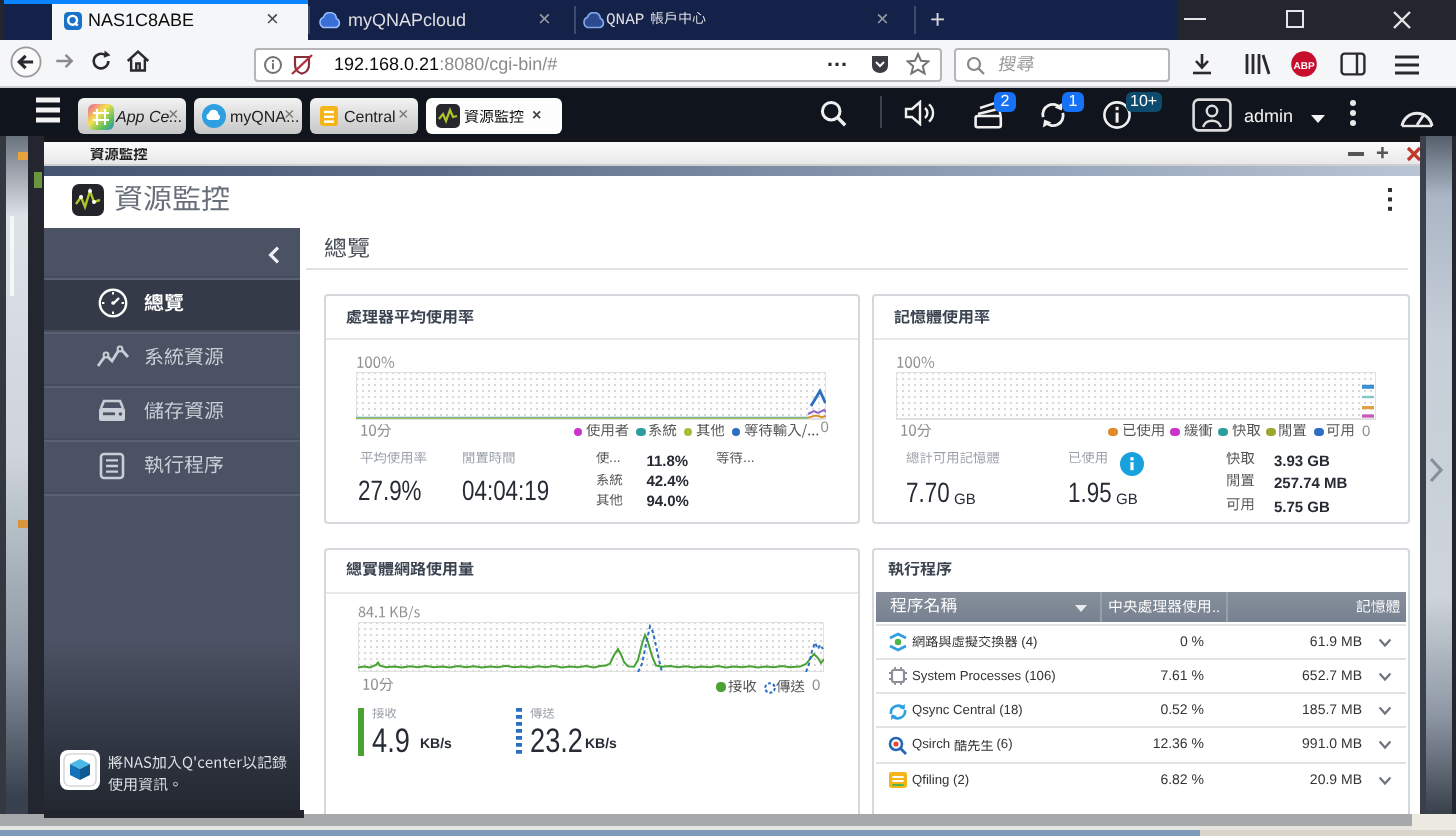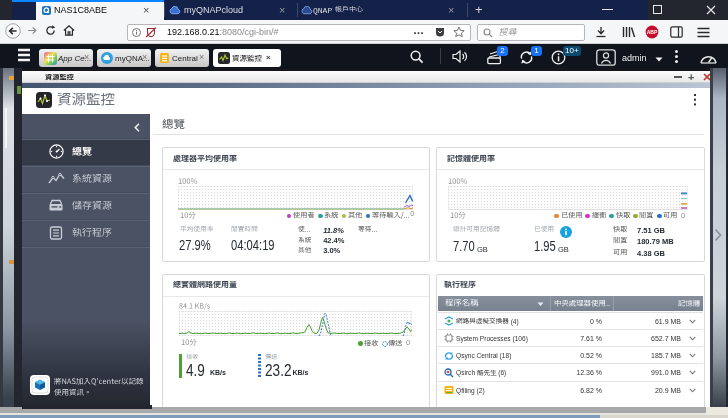--- a/index.html
+++ b/index.html
@@ -1,20 +1,20 @@
 <!DOCTYPE html>
 <html><head><meta charset="utf-8"><style>
 html,body{margin:0;padding:0;}
 body{font-family:"Liberation Sans",sans-serif;-webkit-font-smoothing:antialiased;}
 #screen{position:relative;width:728px;height:418px;overflow:hidden;background:#23262f;}
 .abs{position:absolute;}
 </style></head><body>
 <div id="screen">
 
-<div class="abs" style="left:12px;top:0;width:636px;height:20px;background:#14224a;">
+<div class="abs" style="left:2px;top:0;width:587px;height:20px;background:#14224a;">
 <div class="abs" style="left:23.5px;top:0;width:128.5px;height:20px;background:#f5f6f7;"></div>
 <div class="abs" style="left:0;top:0;width:152px;height:2px;background:#0a84ff;"></div>
 <svg class="abs" style="left:29.5px;top:5.5px" width="9" height="9" viewBox="0 0 13 13">
         <rect x="0" y="0" width="13" height="13" rx="3" fill="#1872c8"></rect>
         <circle cx="6.2" cy="6" r="3.2" fill="none" stroke="#fff" stroke-width="1.8"></circle>
         <line x1="7.8" y1="7.6" x2="9.8" y2="9.8" stroke="#fff" stroke-width="1.8"></line>
       </svg>
 <div class="abs" style="left:42px;top:5px;font-size:9px;color:#0c0c0d;">NAS1C8ABE</div>
 <div class="abs" style="left:131px;top:3.5px;font-size:11px;color:#4a4a4f;">×</div>
 <svg class="abs" style="left:157px;top:6px" width="12" height="9" viewBox="0 0 13 9">
@@ -350,29 +350,29 @@
     </svg>
 <div class="abs" style="left:179px;top:237px;font-size:14px;color:#262b34;transform:scaleX(0.8);transform-origin:0 0;white-space:pre;">27.9%</div>
 <svg style="position:absolute;left:231px;top:226.4px" width="28" height="9" viewBox="0 0 28 9">
       <path transform="translate(0,5.2)" d="M2.3 -2.7V-1.5C2.3 -0.9 2.2 -0.3 1.8 0.2C1.9 0.2 2.1 0.3 2.2 0.4C2.5 0.1 2.6 -0.3 2.7 -0.7H4V-0.2C4 -0.1 4 -0.1 3.9 -0.1C3.8 -0.1 3.5 -0.1 3.2 -0.1C3.3 0 3.4 0.2 3.4 0.3C3.8 0.3 4.1 0.3 4.2 0.2C4.4 0.2 4.4 0 4.4 -0.2V-2.7ZM2.7 -2.3H4V-1.9H2.7ZM2.7 -1.5H4V-1.1H2.7L2.7 -1.5ZM2.5 -4V-3.5H1.1V-4ZM2.5 -4.4H1.1V-4.9H2.5ZM5.6 -4V-3.5H4.2V-4ZM5.6 -4.4H4.2V-4.9H5.6ZM5.8 -5.3H3.7V-3.1H5.6V-0.1C5.6 0 5.5 0.1 5.4 0.1C5.3 0.1 4.9 0.1 4.6 0.1C4.6 0.2 4.7 0.4 4.7 0.5C5.3 0.5 5.6 0.5 5.8 0.4C6 0.4 6.1 0.2 6.1 -0.1V-5.3ZM0.6 -5.3V0.5H1.1V-3.1H2.9V-5.3Z M11.1 -5H12.2V-4.4H11.1ZM9.5 -5H10.6V-4.4H9.5ZM8 -5H9V-4.4H8ZM8 -2.9V-0H7.1V0.3H13V-0H12.1V-2.9H10L10.1 -3.3H12.9V-3.7H10.2L10.3 -4H12.7V-5.4H7.5V-4H9.7L9.7 -3.7H7.2V-3.3H9.6L9.5 -2.9ZM8.5 -0V-0.5H11.6V-0ZM8.5 -1.8H11.6V-1.5H8.5ZM8.5 -2.1V-2.5H11.6V-2.1ZM8.5 -1.2H11.6V-0.8H8.5Z M16.4 -1.4C16.7 -1 17.1 -0.5 17.2 -0.2L17.7 -0.5C17.5 -0.8 17.1 -1.3 16.8 -1.6ZM17.6 -5.6V-4.8H15.9V-4.4H17.6V-3.5H16.2V-3.1H18.5V-2.3H16V-1.9H18.5V-0.1C18.5 0 18.5 0.1 18.4 0.1C18.3 0.1 17.9 0.1 17.5 0.1C17.5 0.2 17.6 0.4 17.6 0.5C18.2 0.5 18.5 0.5 18.7 0.4C18.9 0.4 19 0.2 19 -0.1V-1.9H19.8V-2.3H19V-3.1H19.6V-3.5H18.1V-4.4H19.8V-4.8H18.1V-5.6ZM15.3 -2.8V-1.2H14.4V-2.8ZM15.3 -3.2H14.4V-4.7H15.3ZM13.9 -5.2V-0.2H14.4V-0.8H15.8V-5.2Z M24.2 -1.1V-0.5H22.6V-1.1ZM24.2 -1.5H22.6V-2.1H24.2ZM22.2 -2.5V0.3H22.6V-0.1H24.7V-2.5ZM22.7 -4V-3.4H21.2V-4ZM22.7 -4.4H21.2V-5H22.7ZM25.7 -4V-3.4H24.2V-4ZM25.7 -4.4H24.2V-5H25.7ZM26 -5.3H23.7V-3H25.7V-0.1C25.7 -0 25.7 0 25.6 0C25.5 0 25 0 24.6 0C24.7 0.2 24.8 0.4 24.8 0.5C25.4 0.5 25.7 0.5 25.9 0.4C26.2 0.4 26.2 0.2 26.2 -0.1V-5.3ZM20.7 -5.3V0.5H21.2V-3H23.1V-5.3Z" fill="#9aa0a8"></path>
     </svg>
 <div class="abs" style="left:230.5px;top:237px;font-size:14px;color:#262b34;transform:scaleX(0.8);transform-origin:0 0;white-space:pre;">04:04:19</div>
 <svg style="position:absolute;left:297.5px;top:226.4px" width="8" height="9" viewBox="0 0 8 9">
       <path transform="translate(0,5.2)" d="M4 -5.6V-4.9H2.2V-4.4H4V-3.8H2.3V-1.9H4C3.9 -1.5 3.8 -1.2 3.6 -0.9C3.3 -1.1 3 -1.4 2.8 -1.8L2.3 -1.6C2.6 -1.2 2.9 -0.8 3.3 -0.5C3 -0.3 2.6 -0 1.9 0.1C2 0.2 2.2 0.4 2.2 0.6C2.9 0.3 3.4 0.1 3.7 -0.3C4.4 0.1 5.3 0.4 6.2 0.5C6.3 0.4 6.4 0.2 6.5 0.1C5.5 -0 4.7 -0.2 4 -0.6C4.3 -1 4.4 -1.4 4.5 -1.9H6.2V-3.8H4.5V-4.4H6.4V-4.9H4.5V-5.6ZM2.8 -3.3H4V-2.6L4 -2.3H2.8ZM4.5 -3.3H5.7V-2.3H4.5L4.5 -2.6ZM1.9 -5.6C1.5 -4.6 0.8 -3.6 0.1 -3C0.2 -2.9 0.4 -2.6 0.4 -2.5C0.7 -2.7 0.9 -3 1.2 -3.4V0.6H1.6V-4.1C1.9 -4.5 2.1 -5 2.3 -5.5Z" fill="#555"></path>
     </svg>
 <div class="abs" style="left:304.5px;top:225.8px;font-size:7px;color:#555;">...</div>
-<div class="abs" style="left:323.2px;top:225.8px;font-size:7.5px;font-weight:bold;color:#262b34;font-style:italic;">11.8%</div>
+<div class="abs" style="left:323.2px;top:225.8px;font-size:7.5px;font-weight:bold;color:#262b34;">11.8%</div>
 <svg style="position:absolute;left:297.5px;top:236.6px" width="15" height="9" viewBox="0 0 15 9">
       <path transform="translate(0,5.2)" d="M1.9 -1.3C1.6 -0.9 1 -0.4 0.5 -0.1C0.6 0 0.8 0.2 0.9 0.3C1.4 -0.1 2 -0.6 2.4 -1.2ZM4.3 -1.1C4.8 -0.7 5.5 -0.2 5.8 0.2L6.2 -0.1C5.9 -0.5 5.2 -1 4.7 -1.4ZM4.4 -2.9C4.7 -2.7 4.9 -2.5 5.1 -2.3L2.2 -2.1C3.1 -2.5 4.1 -3 5 -3.7L4.6 -4C4.4 -3.8 4.1 -3.6 3.9 -3.5L2.2 -3.4C2.7 -3.6 3.2 -4 3.6 -4.3L3.2 -4.6C3.9 -4.8 4.6 -5 5.2 -5.2L4.8 -5.6C3.8 -5.2 2.1 -4.8 0.6 -4.5C0.6 -4.4 0.7 -4.2 0.7 -4.1C1.5 -4.2 2.4 -4.4 3.2 -4.6C2.6 -4.1 1.9 -3.6 1.6 -3.5C1.4 -3.4 1.2 -3.3 1.1 -3.3C1.1 -3.2 1.2 -2.9 1.2 -2.8C1.4 -2.9 1.6 -2.9 3.1 -3C2.5 -2.6 1.9 -2.4 1.6 -2.2C1.2 -2 0.9 -1.9 0.7 -1.9C0.8 -1.8 0.8 -1.5 0.9 -1.4C1.1 -1.5 1.3 -1.5 3.2 -1.7V-0.1C3.2 -0 3.1 0 3 0C2.9 0 2.5 0 2.1 0C2.2 0.2 2.3 0.4 2.3 0.5C2.8 0.5 3.2 0.5 3.4 0.4C3.6 0.3 3.7 0.2 3.7 -0.1V-1.7L5.4 -1.8C5.6 -1.7 5.7 -1.5 5.8 -1.4L6.2 -1.6C5.9 -2 5.4 -2.7 4.9 -3.1Z M8 -1.3C8 -0.8 8.1 -0.2 8.1 0.2L8.5 0.1C8.5 -0.3 8.4 -0.9 8.3 -1.4ZM7.2 -1.3C7.2 -0.8 7.1 -0.2 6.9 0.2C7 0.3 7.2 0.3 7.3 0.4C7.4 -0 7.6 -0.7 7.6 -1.2ZM8.7 -1.4C8.8 -1 9 -0.5 9.1 -0.2L9.4 -0.3C9.4 -0.6 9.2 -1.1 9.1 -1.5ZM9.6 -2.3C9.7 -2.4 9.8 -2.4 10.3 -2.5C10.2 -1.1 10.1 -0.3 9 0.2C9.1 0.3 9.3 0.4 9.3 0.6C10.5 0 10.7 -0.9 10.8 -2.5L11.4 -2.6V-0.2C11.4 0.3 11.5 0.4 12 0.4C12.1 0.4 12.5 0.4 12.6 0.4C13 0.4 13.1 0.2 13.1 -0.7C13 -0.8 12.8 -0.8 12.7 -0.9C12.7 -0.2 12.7 -0 12.5 -0C12.4 -0 12.1 -0 12 -0C11.9 -0 11.9 -0.1 11.9 -0.2V-2.7L12.4 -2.7C12.5 -2.5 12.6 -2.3 12.6 -2.2L13.1 -2.4C12.9 -2.8 12.5 -3.5 12.1 -4L11.7 -3.9C11.9 -3.6 12 -3.4 12.2 -3.1L10.2 -2.9C10.5 -3.3 10.8 -3.8 11.1 -4.3H13V-4.8H11.3C11.4 -5 11.5 -5.2 11.6 -5.5L11.1 -5.6C11 -5.3 10.9 -5.1 10.7 -4.8H9.5V-4.3H10.5C10.2 -3.8 10 -3.5 9.9 -3.3C9.7 -3 9.6 -2.9 9.4 -2.8C9.5 -2.7 9.6 -2.4 9.6 -2.3ZM7.1 -1.6C7.2 -1.7 7.5 -1.7 8.9 -2C9 -1.8 9 -1.7 9 -1.6L9.4 -1.8C9.3 -2.1 9.1 -2.7 8.9 -3.1L8.6 -3C8.7 -2.8 8.7 -2.6 8.8 -2.4L7.7 -2.2C8.3 -2.8 8.8 -3.6 9.3 -4.4L8.8 -4.7C8.7 -4.3 8.5 -4 8.3 -3.7L7.6 -3.6C8 -4.2 8.4 -4.8 8.7 -5.5L8.2 -5.7C7.9 -4.9 7.4 -4.2 7.3 -4C7.1 -3.8 7 -3.6 6.9 -3.6C7 -3.5 7 -3.2 7.1 -3.1C7.2 -3.2 7.3 -3.2 8 -3.3C7.8 -2.9 7.6 -2.6 7.5 -2.5C7.3 -2.3 7.1 -2.1 7 -2.1C7 -1.9 7.1 -1.7 7.1 -1.6Z" fill="#555"></path>
     </svg>
 <div class="abs" style="left:323.2px;top:236px;font-size:7.5px;font-weight:bold;color:#262b34;">42.4%</div>
 <svg style="position:absolute;left:297.5px;top:246.8px" width="15" height="9" viewBox="0 0 15 9">
       <path transform="translate(0,5.2)" d="M3.8 -0.4C4.6 -0.1 5.4 0.2 5.9 0.5L6.4 0.2C5.8 -0.1 5 -0.5 4.2 -0.8ZM2.4 -0.8C1.9 -0.5 1 -0.1 0.3 0.1C0.4 0.2 0.6 0.4 0.6 0.5C1.4 0.3 2.3 -0.1 2.9 -0.5ZM4.6 -5.6V-4.8H2.1V-5.6H1.6V-4.8H0.6V-4.4H1.6V-1.4H0.4V-0.9H6.3V-1.4H5.1V-4.4H6.2V-4.8H5.1V-5.6ZM2.1 -1.4V-2.1H4.6V-1.4ZM2.1 -4.4H4.6V-3.7H2.1ZM2.1 -3.3H4.6V-2.5H2.1Z M9.4 -5V-3.2L8.5 -2.9L8.7 -2.4L9.4 -2.7V-0.5C9.4 0.3 9.6 0.5 10.4 0.5C10.6 0.5 12 0.5 12.2 0.5C12.9 0.5 13.1 0.2 13.2 -0.8C13 -0.8 12.8 -0.9 12.7 -1C12.6 -0.2 12.6 0 12.2 0C11.9 0 10.7 0 10.4 0C9.9 0 9.8 -0.1 9.8 -0.5V-2.9L10.8 -3.2V-1H11.3V-3.4L12.4 -3.8C12.4 -3 12.3 -1.9 12.3 -1.3L12.7 -1.2C12.8 -2 12.9 -3.3 12.9 -4.2L12.9 -4.3L12.5 -4.5L12.4 -4.4L11.3 -3.9V-5.6H10.8V-3.8L9.8 -3.4V-5ZM8.5 -5.6C8.1 -4.6 7.5 -3.6 6.8 -2.9C6.9 -2.8 7.1 -2.6 7.1 -2.4C7.3 -2.7 7.6 -2.9 7.8 -3.2V0.5H8.3V-4C8.5 -4.5 8.8 -5 9 -5.5Z" fill="#555"></path>
     </svg>
-<div class="abs" style="left:323.2px;top:246.2px;font-size:7.5px;font-weight:bold;color:#262b34;">3.0%</div>
+<div class="abs" style="left:323.2px;top:246.2px;font-size:7.5px;font-weight:bold;color:#262b34;">94.0%</div>
 <svg style="position:absolute;left:357.5px;top:226.4px" width="15" height="9" viewBox="0 0 15 9">
       <path transform="translate(0,5.2)" d="M1.5 -0.8C1.9 -0.5 2.4 -0 2.6 0.2L3 -0.1C2.8 -0.3 2.2 -0.8 1.9 -1.1ZM4.6 -4.5C4.8 -4.3 5.1 -3.9 5.2 -3.7L5.6 -4C5.4 -4.2 5.2 -4.5 4.9 -4.7H6.4V-5.1H4.4C4.5 -5.3 4.5 -5.4 4.6 -5.6L4.1 -5.7C3.9 -5.1 3.6 -4.6 3.3 -4.2L3.5 -4H3.1V-3.6H0.6V-3.2H3.1V-2.6H1V-2.2H5.7V-2.6H3.6V-3.2H6.1V-3.6H3.6V-3.9L3.7 -3.9C3.9 -4.1 4 -4.4 4.2 -4.7H4.9ZM4.5 -2V-1.6H0.4V-1.1H4.5V0C4.5 0.1 4.4 0.1 4.3 0.1C4.2 0.1 3.8 0.1 3.3 0.1C3.4 0.3 3.5 0.4 3.5 0.5C4.1 0.5 4.4 0.5 4.7 0.5C4.9 0.4 5 0.3 5 0V-1.1H6.3V-1.6H5V-2ZM1.7 -4.5C1.9 -4.3 2.2 -4 2.4 -3.8L2.7 -4.1C2.6 -4.3 2.3 -4.5 2.1 -4.7H3.3V-5.1H1.6C1.6 -5.3 1.7 -5.4 1.8 -5.5L1.3 -5.7C1.1 -5.1 0.7 -4.6 0.3 -4.2C0.4 -4.2 0.6 -4 0.6 -3.9C0.9 -4.1 1.1 -4.4 1.3 -4.7H1.9Z M8.4 -5.6C8.1 -5.1 7.5 -4.6 7 -4.2C7.1 -4.1 7.2 -3.9 7.3 -3.8C7.8 -4.2 8.5 -4.8 8.9 -5.4ZM9.3 -1.3C9.7 -1 10 -0.5 10.2 -0.2L10.6 -0.4C10.4 -0.7 10.1 -1.2 9.8 -1.6ZM8.5 -4.1C8.1 -3.4 7.5 -2.8 6.9 -2.3C7 -2.2 7.1 -1.9 7.2 -1.8C7.4 -2 7.7 -2.3 7.9 -2.6V0.5H8.4V-3.1C8.6 -3.4 8.8 -3.7 9 -4ZM10.7 -5.6V-4.8H8.7V-4.3H10.7V-3.5H9V-3H12.8V-3.5H11.2V-4.3H13.1V-4.8H11.2V-5.6ZM11.6 -2.8V-2.2H8.8V-1.8H11.6V-0.1C11.6 0 11.6 0.1 11.5 0.1C11.4 0.1 11 0.1 10.6 0.1C10.7 0.2 10.7 0.4 10.8 0.5C11.3 0.5 11.7 0.5 11.9 0.5C12.1 0.4 12.2 0.2 12.2 -0.1V-1.8H13.1V-2.2H12.2V-2.8Z" fill="#555"></path>
     </svg>
 <div class="abs" style="left:371.5px;top:225.8px;font-size:7px;color:#555;">...</div>
 <div class="abs" style="left:389px;top:225.8px;font-size:7.5px;font-weight:bold;color:#262b34;margin-top:48px;">48.3%</div>
 <div class="abs" style="left:436px;top:147px;width:269px;height:115px;background:#fff;border:1px solid #d5d8dd;border-radius:2px;box-sizing:border-box;"></div>
     <svg style="position:absolute;left:447px;top:154.5px" width="50" height="11" viewBox="0 0 50 11">
       <path transform="translate(0,6.2)" d="M0.6 -4.4V-3.7H3.2V-4.4ZM0.5 -3.3V-2.5H3.3V-3.3ZM3.9 -6.4V-5.5H6.4V-3.8H3.9V-0.7C3.9 0.3 4.2 0.6 5.2 0.6C5.4 0.6 6.3 0.6 6.5 0.6C7.4 0.6 7.7 0.2 7.8 -1.1C7.5 -1.2 7.1 -1.3 6.9 -1.5C6.8 -0.5 6.8 -0.3 6.4 -0.3C6.2 -0.3 5.5 -0.3 5.3 -0.3C4.9 -0.3 4.8 -0.3 4.8 -0.7V-2.9H6.4V-2.5H7.3V-6.4ZM1.1 -6.5C1.3 -6.2 1.5 -5.9 1.6 -5.6H0.2V-4.8H3.6V-5.6H2L2.5 -5.9C2.4 -6.2 2.1 -6.6 1.9 -6.9ZM0.6 -2.1V0.7H1.4V0.3H3.2V-2.1ZM1.4 -1.4H2.3V-0.4H1.4Z M11.5 -1.2V-0.3C11.5 0.4 11.7 0.6 12.6 0.6C12.8 0.6 13.5 0.6 13.7 0.6C14.3 0.6 14.6 0.4 14.6 -0.4C14.4 -0.5 14.1 -0.6 13.9 -0.7C13.9 -0.2 13.8 -0.1 13.6 -0.1C13.4 -0.1 12.8 -0.1 12.7 -0.1C12.4 -0.1 12.4 -0.1 12.4 -0.3V-1.2ZM10.8 -1.3C10.6 -0.9 10.4 -0.3 10.1 0.1L10.9 0.5C11.1 0.1 11.3 -0.6 11.5 -1ZM14.2 -1.1C14.5 -0.7 14.9 -0 15.1 0.4L15.8 0C15.6 -0.4 15.2 -1 14.9 -1.4ZM8.5 -5.2C8.4 -4.6 8.3 -3.7 8.1 -3.1L8.8 -2.9C9 -3.5 9.1 -4.5 9.1 -5.1ZM11.9 -2.4H14.3V-2.1H11.9ZM11.9 -3.3H14.3V-3H11.9ZM11.1 -3.8V-1.6H12.6L12.4 -1.4C12.7 -1.1 13.1 -0.6 13.4 -0.3L14 -0.8C13.8 -1 13.5 -1.3 13.2 -1.6H15.2V-3.8ZM11.6 -5.4C11.6 -5.2 11.7 -5 11.7 -4.9H10.7V-4.4C10.6 -4.7 10.5 -5.1 10.4 -5.5L10 -5.3V-6.8H9.1V0.7H10V-4.7C10.1 -4.3 10.2 -3.9 10.2 -3.6L10.9 -3.9L10.8 -4.1H15.6V-4.9H14.4L14.7 -5.4L14.1 -5.5H15.4V-6.3H13.6C13.5 -6.4 13.4 -6.7 13.4 -6.8L12.5 -6.7L12.7 -6.3H10.9V-5.5H12.2ZM12.3 -5.5H13.8C13.8 -5.3 13.7 -5.1 13.6 -4.9H12.2L12.5 -5C12.5 -5.1 12.4 -5.4 12.3 -5.5Z M19.6 -3.4V-2.7H23.7V-3.4ZM20.7 -1.8H22.5V-1.4H20.7ZM21.9 -0.1H21.3C21.2 -0.3 21.1 -0.6 21 -0.8H22.2C22.1 -0.6 22 -0.3 21.9 -0.1ZM20.2 -0.7C20.3 -0.5 20.4 -0.3 20.5 -0.1H19.5V0.6H23.8V-0.1H22.7L23.1 -0.7L22.5 -0.8H23.4V-2.4H19.9V-0.8H20.8ZM19.7 -6.2V-3.6H23.5V-6.2H22.5V-6.8H21.8V-6.2H21.4V-6.8H20.7V-6.2ZM20.4 -4.6H20.8V-4.3H20.4ZM21.4 -4.6H21.8V-4.3H21.4ZM22.4 -4.6H22.8V-4.3H22.4ZM20.4 -5.6H20.8V-5.2H20.4ZM21.4 -5.6H21.8V-5.2H21.4ZM22.4 -5.6H22.8V-5.2H22.4ZM18.4 -2.7V-2C18.2 -2.1 18 -2.3 17.8 -2.5L17.5 -2.2V-2.7ZM18.8 -3.3H17V-3.6H18.8ZM16.3 -4.3V-3H16.7V-1.8C16.7 -1.1 16.7 -0.3 16.3 0.3C16.5 0.4 16.8 0.6 17 0.7C17.2 0.3 17.4 -0.2 17.4 -0.8L17.6 -0.4L18.4 -0.8V-0.1C18.4 -0 18.4 -0 18.3 -0C18.2 -0 18 -0 17.8 -0C17.9 0.2 18 0.5 18 0.7C18.4 0.7 18.7 0.7 18.9 0.6C19.2 0.4 19.2 0.2 19.2 -0.1V-3H19.6V-4.3H19.2V-6.5H16.6V-4.3ZM18.4 -1.5C18.1 -1.3 17.7 -1.1 17.5 -1C17.5 -1.3 17.5 -1.5 17.5 -1.8V-2C17.7 -1.8 18 -1.6 18.1 -1.5L18.4 -1.8ZM17.7 -5.5V-4.3H17.4V-5.9H18.5V-5.5ZM18.5 -4.3H18.2V-5H18.5Z M26 -6.8C25.6 -5.7 24.9 -4.5 24.1 -3.8C24.3 -3.6 24.5 -3.1 24.6 -2.8C24.8 -3.1 25 -3.3 25.3 -3.6V0.7H26.2V-5C26.4 -5.3 26.5 -5.6 26.7 -5.9V-5.1H28.7V-4.6H26.8V-2.2H28.6C28.6 -1.9 28.5 -1.6 28.3 -1.3C28 -1.6 27.8 -1.8 27.6 -2.1L26.8 -1.9C27.1 -1.4 27.4 -1 27.8 -0.7C27.4 -0.4 27 -0.2 26.3 -0.1C26.5 0.1 26.8 0.5 26.9 0.7C27.6 0.5 28.2 0.2 28.6 -0.1C29.3 0.3 30.2 0.6 31.3 0.7C31.4 0.4 31.7 0.1 31.9 -0.2C30.8 -0.2 29.9 -0.5 29.1 -0.8C29.4 -1.2 29.5 -1.7 29.6 -2.2H31.5V-4.6H29.6V-5.1H31.8V-6H29.6V-6.7H28.7V-6H26.7L26.9 -6.5ZM27.7 -3.8H28.7V-3.1V-3H27.7ZM29.6 -3.8H30.6V-3H29.6V-3.1Z M33.1 -6.3V-3.4C33.1 -2.3 33.1 -0.8 32.2 0.1C32.4 0.3 32.8 0.6 32.9 0.8C33.5 0.1 33.8 -0.7 34 -1.6H35.6V0.6H36.6V-1.6H38.3V-0.4C38.3 -0.3 38.2 -0.2 38.1 -0.2C37.9 -0.2 37.4 -0.2 36.9 -0.2C37 0 37.2 0.4 37.2 0.7C38 0.7 38.4 0.7 38.8 0.5C39.1 0.4 39.2 0.1 39.2 -0.4V-6.3ZM34.1 -5.3H35.6V-4.4H34.1ZM38.3 -5.3V-4.4H36.6V-5.3ZM34.1 -3.5H35.6V-2.5H34.1C34.1 -2.8 34.1 -3.1 34.1 -3.4ZM38.3 -3.5V-2.5H36.6V-3.5Z M46.5 -5.1C46.3 -4.8 45.8 -4.4 45.5 -4.1L46.2 -3.7C46.5 -3.9 47 -4.3 47.3 -4.7ZM40.5 -4.6C41 -4.3 41.5 -4 41.7 -3.7L42.4 -4.3C42.1 -4.5 41.6 -4.9 41.2 -5.1ZM40.3 -1.6V-0.8H43.5V0.7H44.5V-0.8H47.7V-1.6H44.5V-2.2H43.5V-1.6ZM43.3 -6.6 43.5 -6.2H40.6V-5.3H43.3C43.1 -5 42.9 -4.8 42.9 -4.7C42.7 -4.6 42.6 -4.5 42.5 -4.4C42.6 -4.2 42.7 -3.9 42.8 -3.7C42.9 -3.8 43.1 -3.8 43.7 -3.8C43.4 -3.6 43.2 -3.4 43 -3.3C42.8 -3 42.6 -2.9 42.4 -2.9C42.4 -2.6 42.6 -2.3 42.6 -2.1C42.8 -2.2 43.1 -2.2 45 -2.4C45.1 -2.3 45.2 -2.1 45.2 -2L45.9 -2.3C45.9 -2.5 45.8 -2.7 45.6 -3C46.1 -2.7 46.6 -2.3 46.9 -2L47.6 -2.6C47.2 -2.9 46.5 -3.4 46 -3.6L45.5 -3.2C45.3 -3.4 45.2 -3.6 45.1 -3.8L44.4 -3.5C44.5 -3.4 44.6 -3.2 44.7 -3.1L43.8 -3C44.5 -3.6 45.1 -4.2 45.6 -4.8L44.9 -5.2C44.8 -5 44.6 -4.8 44.4 -4.6L43.7 -4.6C43.9 -4.8 44.1 -5 44.2 -5.3H47.6V-6.2H44.7C44.6 -6.4 44.4 -6.6 44.2 -6.8ZM40.3 -2.8 40.8 -2.1C41.3 -2.3 41.8 -2.6 42.4 -2.9L42.5 -2.9L42.3 -3.6C41.6 -3.3 40.8 -3 40.3 -2.8Z" fill="#3b4350"></path>
     </svg>
     <div class="abs" style="left:437px;top:169px;width:267px;height:1px;background:#e8e8e8;"></div>
@@ -427,29 +427,29 @@
 <svg class="abs" style="left:560px;top:226px" width="12" height="12" viewBox="0 0 12 12">
       <circle cx="6" cy="6" r="6" fill="#17a2dd"></circle>
       <rect x="5.2" y="5.1" width="1.6" height="4" fill="#fff"></rect>
       <rect x="5.2" y="2.6" width="1.6" height="1.6" fill="#fff"></rect>
     </svg>
 <div class="abs" style="left:534px;top:238px;font-size:14px;color:#262b34;transform:scaleX(0.8);transform-origin:0 0;white-space:pre;">1.95</div>
 <div class="abs" style="left:558px;top:245px;font-size:7.5px;color:#262b34;">GB</div>
 <svg style="position:absolute;left:613px;top:225.5px" width="16" height="10" viewBox="0 0 16 10">
       <path transform="translate(0,5.6)" d="M1.2 -6V0.6H1.8V-6ZM0.6 -4.7C0.5 -4.1 0.4 -3.3 0.2 -2.8L0.6 -2.7C0.8 -3.2 1 -4 1 -4.6ZM1.8 -4.7C2 -4.3 2.2 -3.7 2.3 -3.4L2.7 -3.6C2.6 -3.9 2.4 -4.5 2.2 -4.9ZM4.8 -1.8C5.4 -1.1 6.1 -0 6.4 0.5L6.9 0.3C6.5 -0.3 5.8 -1.3 5.3 -2ZM5.8 -2.7H4.7C4.7 -3.1 4.7 -3.4 4.7 -3.7V-4.4H5.8ZM4.2 -6V-4.9H2.8V-4.4H4.2V-3.7C4.2 -3.4 4.2 -3.1 4.1 -2.7H2.4V-2.2H4.1C3.9 -1.3 3.4 -0.4 2.1 0.2C2.3 0.3 2.4 0.5 2.5 0.6C3.9 -0.1 4.4 -1.2 4.6 -2.2H6.9V-2.7H6.3V-4.9H4.7V-6Z M11.5 -4.5 11 -4.4C11.3 -3.2 11.6 -2.2 12.1 -1.3C11.7 -0.7 11.1 -0.3 10.6 0C10.7 0.1 10.9 0.3 10.9 0.5C11.5 0.2 12 -0.3 12.4 -0.8C12.8 -0.3 13.3 0.2 13.9 0.5C13.9 0.4 14.1 0.2 14.2 0.1C13.6 -0.3 13.1 -0.7 12.7 -1.3C13.3 -2.2 13.7 -3.4 13.9 -5L13.6 -5.1L13.5 -5.1H10.9V-4.5H13.3C13.1 -3.5 12.8 -2.6 12.4 -1.8C12 -2.6 11.7 -3.5 11.5 -4.5ZM7.4 -0.9 7.5 -0.4C8.2 -0.5 9.1 -0.6 10 -0.7V0.6H10.6V-5.1H11.1V-5.6H7.5V-5.1H8.1V-1ZM8.6 -5.1H10V-4.1H8.6ZM8.6 -3.6H10V-2.6H8.6ZM8.6 -2.1H10V-1.3L8.6 -1.1Z" fill="#555"></path>
     </svg>
-<div class="abs" style="left:637px;top:225.5px;font-size:7.5px;font-weight:bold;color:#262b34;">7.51 GB</div>
+<div class="abs" style="left:637px;top:225.5px;font-size:7.5px;font-weight:bold;color:#262b34;">3.93 GB</div>
 <svg style="position:absolute;left:613px;top:237px" width="16" height="10" viewBox="0 0 16 10">
       <path transform="translate(0,5.6)" d="M2.4 -2.9V-1.6C2.4 -1 2.4 -0.3 1.9 0.2C2 0.2 2.2 0.4 2.3 0.4C2.6 0.1 2.8 -0.3 2.9 -0.8H4.3V-0.2C4.3 -0.1 4.3 -0.1 4.2 -0.1C4.1 -0.1 3.8 -0.1 3.5 -0.1C3.5 0 3.6 0.2 3.6 0.3C4.1 0.3 4.4 0.3 4.6 0.3C4.7 0.2 4.8 0 4.8 -0.2V-2.9ZM2.9 -2.5H4.3V-2H2.9ZM2.9 -1.6H4.3V-1.2H2.9L2.9 -1.6ZM2.7 -4.3V-3.7H1.2V-4.3ZM2.7 -4.7H1.2V-5.3H2.7ZM6 -4.3V-3.7H4.5V-4.3ZM6 -4.7H4.5V-5.3H6ZM6.3 -5.7H4V-3.3H6V-0.1C6 0 5.9 0.1 5.8 0.1C5.7 0.1 5.3 0.1 4.9 0.1C5 0.2 5 0.4 5.1 0.6C5.7 0.6 6 0.6 6.2 0.5C6.4 0.4 6.5 0.2 6.5 -0.1V-5.7ZM0.7 -5.7V0.6H1.2V-3.3H3.2V-5.7Z M11.9 -5.4H13.1V-4.7H11.9ZM10.2 -5.4H11.4V-4.7H10.2ZM8.6 -5.4H9.7V-4.7H8.6ZM8.6 -3.1V-0H7.6V0.4H14V-0H13V-3.1H10.8L10.9 -3.5H13.8V-3.9H10.9L11 -4.3H13.6V-5.8H8V-4.3H10.5L10.4 -3.9H7.7V-3.5H10.3L10.3 -3.1ZM9.1 -0V-0.5H12.5V-0ZM9.1 -2H12.5V-1.6H9.1ZM9.1 -2.3V-2.7H12.5V-2.3ZM9.1 -1.2H12.5V-0.8H9.1Z" fill="#555"></path>
     </svg>
-<div class="abs" style="left:637px;top:237px;font-size:7.5px;font-weight:bold;color:#262b34;">180.79 MB</div>
+<div class="abs" style="left:637px;top:237px;font-size:7.5px;font-weight:bold;color:#262b34;">257.74 MB</div>
 <svg style="position:absolute;left:613px;top:248.5px" width="16" height="10" viewBox="0 0 16 10">
       <path transform="translate(0,5.6)" d="M0.4 -5.5V-5H5.4V-0.2C5.4 -0.1 5.3 -0 5.2 0C5 0 4.4 0 3.8 -0C3.9 0.1 4 0.4 4.1 0.6C4.8 0.6 5.3 0.6 5.6 0.5C5.8 0.4 5.9 0.2 5.9 -0.2V-5H6.8V-5.5ZM1.7 -3.4H3.6V-1.8H1.7ZM1.1 -3.9V-0.7H1.7V-1.2H4.1V-3.9Z M8.3 -5.5V-2.9C8.3 -1.9 8.2 -0.6 7.4 0.3C7.6 0.3 7.8 0.5 7.8 0.6C8.4 0 8.6 -0.8 8.8 -1.6H10.6V0.5H11.1V-1.6H13.1V-0.2C13.1 -0 13 0 12.9 0C12.7 0 12.2 0 11.7 0C11.8 0.2 11.9 0.4 11.9 0.5C12.6 0.5 13 0.5 13.3 0.4C13.5 0.4 13.6 0.2 13.6 -0.2V-5.5ZM8.8 -5H10.6V-3.9H8.8ZM13.1 -5V-3.9H11.1V-5ZM8.8 -3.4H10.6V-2.1H8.8C8.8 -2.4 8.8 -2.7 8.8 -2.9ZM13.1 -3.4V-2.1H11.1V-3.4Z" fill="#555"></path>
     </svg>
-<div class="abs" style="left:637px;top:248.5px;font-size:7.5px;font-weight:bold;color:#262b34;">4.38 GB</div>
+<div class="abs" style="left:637px;top:248.5px;font-size:7.5px;font-weight:bold;color:#262b34;">5.75 GB</div>
 <div class="abs" style="left:162px;top:273.5px;width:268px;height:141px;background:#fff;border:1px solid #d5d8dd;border-radius:2px;box-sizing:border-box;"></div>
     <svg style="position:absolute;left:173px;top:281px" width="66" height="11" viewBox="0 0 66 11">
       <path transform="translate(0,6.2)" d="M1.4 -1.4C1.5 -0.9 1.6 -0.2 1.6 0.3L2.3 0.1C2.2 -0.3 2.2 -1 2.1 -1.6ZM0.6 -1.5C0.6 -0.9 0.5 -0.2 0.3 0.3C0.4 0.4 0.8 0.5 0.9 0.5C1.1 0.1 1.2 -0.7 1.3 -1.4ZM6.5 -1.4C6.7 -0.9 7 -0.2 7.1 0.3L7.8 0C7.6 -0.5 7.4 -1.2 7.1 -1.7ZM0.5 -1.8C0.7 -1.9 1 -1.9 2.5 -2.3L2.6 -1.8L3.3 -2.1C3.2 -2.5 3 -3.1 2.8 -3.6L2.2 -3.4L2.3 -2.9L1.5 -2.8C2.1 -3.5 2.7 -4.4 3.2 -5.2L2.4 -5.6C2.3 -5.3 2.1 -4.9 1.9 -4.5L1.3 -4.5C1.7 -5.1 2.1 -5.8 2.4 -6.5L1.6 -6.8C1.3 -6 0.8 -5.1 0.6 -4.9C0.5 -4.6 0.3 -4.5 0.2 -4.4C0.3 -4.2 0.4 -3.8 0.5 -3.6C0.6 -3.7 0.8 -3.7 1.4 -3.8C1.2 -3.5 1 -3.2 0.9 -3.1C0.6 -2.8 0.5 -2.6 0.3 -2.5C0.4 -2.3 0.5 -1.9 0.5 -1.8ZM3.4 -1.6C3.3 -1.3 3.2 -0.9 3.1 -0.5C3.1 -0.8 2.9 -1.4 2.8 -1.8L2.2 -1.6C2.3 -1.2 2.4 -0.6 2.5 -0.3L3.1 -0.5C3 -0.2 2.9 -0 2.8 0.1L3.5 0.4C3.8 -0.1 3.9 -0.8 4.1 -1.4ZM5 -1.9C5.2 -1.5 5.5 -0.9 5.7 -0.6L6.1 -0.8C6.1 -0.2 6.1 -0.1 5.9 -0.1C5.7 -0.1 5.3 -0.1 5.2 -0.1C4.9 -0.1 4.9 -0.1 4.9 -0.3V-1.6H4.1V-0.3C4.1 0.4 4.3 0.6 5 0.6C5.2 0.6 5.8 0.6 6 0.6C6.5 0.6 6.8 0.3 6.8 -0.6C6.6 -0.6 6.3 -0.7 6.2 -0.8L6.3 -0.9C6.2 -1.2 5.9 -1.7 5.6 -2.1H7.4V-6.1H5.5L5.8 -6.7L4.9 -6.9C4.8 -6.6 4.7 -6.3 4.6 -6.1H3.4V-2.1H5.5ZM4.2 -5.3H6.5V-4.7L6 -4.8C5.9 -4.6 5.8 -4.5 5.7 -4.3L5.5 -4.5C5.7 -4.7 5.8 -4.9 6 -5.2L5.4 -5.3C5.3 -5.1 5.2 -5 5.1 -4.9L4.8 -5.2L4.4 -4.9L4.7 -4.5C4.6 -4.4 4.4 -4.3 4.2 -4.2ZM5.1 -4.1 5.3 -3.9C5 -3.7 4.7 -3.5 4.4 -3.3C4.5 -3.2 4.6 -3 4.7 -2.9C5.1 -3.1 5.4 -3.3 5.6 -3.5C5.8 -3.3 5.9 -3.1 6 -2.9L6.5 -3.3C6.4 -3.5 6.2 -3.7 6.1 -3.9C6.2 -4.1 6.4 -4.3 6.5 -4.6V-2.9H4.2V-4.1C4.3 -4 4.4 -3.8 4.5 -3.7C4.7 -3.9 4.9 -4 5.1 -4.1Z M10.3 -1.8H13.7V-1.6H10.3ZM10.3 -1.1H13.7V-0.9H10.3ZM10.3 -2.5H13.7V-2.3H10.3ZM11.3 -6.6C11.4 -6.5 11.4 -6.3 11.5 -6.2H8.6V-4.7H9.4V-5.4H14.5V-4.7H15.4V-6.2H12.5C12.4 -6.4 12.3 -6.7 12.1 -6.9ZM10.6 -4.7H11.6L11.6 -4.4H10.5ZM11.5 -3.7H10.5L10.5 -4H11.5ZM12.4 -4.7H13.4L13.4 -4.4H12.4ZM12.3 -3.7 12.3 -4H13.4L13.3 -3.7ZM12.3 -0C13.3 0.2 14.2 0.5 14.8 0.8L15.4 0.2C15 0 14.3 -0.2 13.6 -0.4H14.6V-3H9.4V-0.4H10.5C10 -0.2 9.1 0 8.4 0.1C8.6 0.3 8.8 0.6 8.9 0.8C9.9 0.6 11 0.3 11.7 -0L11.2 -0.4H12.7ZM8.4 -4.5V-3.9H9.6L9.5 -3.2H14.2L14.2 -3.9H15.7V-4.5H14.3L14.4 -5.1H9.8L9.7 -4.5Z M19.6 -3.4V-2.7H23.7V-3.4ZM20.7 -1.8H22.5V-1.4H20.7ZM21.9 -0.1H21.3C21.2 -0.3 21.1 -0.6 21 -0.8H22.2C22.1 -0.6 22 -0.3 21.9 -0.1ZM20.2 -0.7C20.3 -0.5 20.4 -0.3 20.5 -0.1H19.5V0.6H23.8V-0.1H22.7L23.1 -0.7L22.5 -0.8H23.4V-2.4H19.9V-0.8H20.8ZM19.7 -6.2V-3.6H23.5V-6.2H22.5V-6.8H21.8V-6.2H21.4V-6.8H20.7V-6.2ZM20.4 -4.6H20.8V-4.3H20.4ZM21.4 -4.6H21.8V-4.3H21.4ZM22.4 -4.6H22.8V-4.3H22.4ZM20.4 -5.6H20.8V-5.2H20.4ZM21.4 -5.6H21.8V-5.2H21.4ZM22.4 -5.6H22.8V-5.2H22.4ZM18.4 -2.7V-2C18.2 -2.1 18 -2.3 17.8 -2.5L17.5 -2.2V-2.7ZM18.8 -3.3H17V-3.6H18.8ZM16.3 -4.3V-3H16.7V-1.8C16.7 -1.1 16.7 -0.3 16.3 0.3C16.5 0.4 16.8 0.6 17 0.7C17.2 0.3 17.4 -0.2 17.4 -0.8L17.6 -0.4L18.4 -0.8V-0.1C18.4 -0 18.4 -0 18.3 -0C18.2 -0 18 -0 17.8 -0C17.9 0.2 18 0.5 18 0.7C18.4 0.7 18.7 0.7 18.9 0.6C19.2 0.4 19.2 0.2 19.2 -0.1V-3H19.6V-4.3H19.2V-6.5H16.6V-4.3ZM18.4 -1.5C18.1 -1.3 17.7 -1.1 17.5 -1C17.5 -1.3 17.5 -1.5 17.5 -1.8V-2C17.7 -1.8 18 -1.6 18.1 -1.5L18.4 -1.8ZM17.7 -5.5V-4.3H17.4V-5.9H18.5V-5.5ZM18.5 -4.3H18.2V-5H18.5Z M25.4 -1.4C25.5 -0.9 25.6 -0.2 25.6 0.3L26.2 0.1C26.2 -0.4 26.1 -1 26 -1.6ZM24.5 -1.5C24.5 -0.9 24.4 -0.2 24.2 0.3C24.4 0.4 24.7 0.5 24.9 0.6C25 0.1 25.2 -0.7 25.2 -1.4ZM26.2 -1.6C26.4 -1.1 26.6 -0.5 26.6 -0.1L27.3 -0.3C27.2 -0.7 27 -1.3 26.8 -1.8ZM28.9 -3.4C29 -3.2 29.1 -3 29.1 -2.9H28.3V-2.1H28.6V-1.7C28.6 -1 28.7 -0.8 29.4 -0.8C29.5 -0.8 29.9 -0.8 30.1 -0.8C30.2 -0.8 30.4 -0.8 30.6 -0.8C30.5 -1 30.5 -1.3 30.5 -1.5C30.4 -1.4 30.2 -1.4 30 -1.4C29.9 -1.4 29.6 -1.4 29.5 -1.4C29.3 -1.4 29.3 -1.5 29.3 -1.7V-2.1H30.5V-2.9H29.6L29.9 -3C29.8 -3.1 29.7 -3.4 29.6 -3.5H30.6V-4.2H30.2L30.5 -5.3L29.8 -5.5C29.8 -5.1 29.7 -4.6 29.6 -4.2H28.8L29.3 -4.4C29.3 -4.7 29.1 -5.1 29 -5.5L28.4 -5.3C28.6 -5 28.7 -4.5 28.7 -4.2H28.3V-3.5H29.4ZM24.6 -1.8C24.7 -1.8 25 -1.9 26.6 -2.2L26.6 -1.8L27.3 -2.1V0.7H28.1V-5.6H30.7V-0.2C30.7 -0.1 30.7 -0.1 30.6 -0.1C30.5 -0.1 30.2 -0.1 29.9 -0.1C30 0.1 30.1 0.5 30.1 0.7C30.6 0.7 31 0.7 31.3 0.6C31.5 0.4 31.6 0.2 31.6 -0.2V-6.5H27.3V-2.2C27.2 -2.6 27 -3.2 26.8 -3.6L26.2 -3.4L26.4 -2.8L25.5 -2.7C26.1 -3.5 26.7 -4.4 27.1 -5.2L26.4 -5.7C26.3 -5.3 26.1 -4.9 25.9 -4.5L25.3 -4.5C25.7 -5.1 26.1 -5.8 26.4 -6.5L25.6 -6.8C25.3 -5.9 24.8 -5 24.7 -4.8C24.5 -4.6 24.4 -4.4 24.2 -4.4C24.3 -4.2 24.5 -3.8 24.5 -3.6C24.6 -3.7 24.8 -3.7 25.4 -3.8C25.2 -3.5 25 -3.2 24.9 -3.1C24.7 -2.8 24.5 -2.6 24.3 -2.5C24.4 -2.3 24.5 -1.9 24.6 -1.8Z M33.5 -5.7H34.5V-4.7H33.5ZM32.2 -0.5 32.4 0.4C33.3 0.2 34.5 -0.1 35.6 -0.4L35.5 -1.2L34.6 -1V-2.1H35.5V-2.3C35.6 -2.1 35.7 -2 35.8 -1.8L36 -1.9V0.7H36.8V0.4H38.4V0.7H39.3V-2L39.3 -2C39.4 -2.2 39.7 -2.6 39.9 -2.8C39.2 -3 38.7 -3.3 38.2 -3.6C38.7 -4.2 39.1 -5 39.3 -5.8L38.7 -6.1L38.6 -6H37.4C37.5 -6.2 37.6 -6.4 37.6 -6.6L36.7 -6.8C36.5 -5.9 36 -5.1 35.4 -4.5V-6.5H32.6V-3.8H33.7V-0.8L33.3 -0.7V-3.3H32.6V-0.6ZM36.8 -0.4V-1.5H38.4V-0.4ZM38.2 -5.2C38 -4.9 37.8 -4.6 37.6 -4.3C37.3 -4.6 37.2 -4.8 37 -5.1L37.1 -5.2ZM36.6 -2.3C37 -2.5 37.3 -2.7 37.6 -3C37.9 -2.7 38.2 -2.5 38.6 -2.3ZM37 -3.7C36.6 -3.2 36 -2.9 35.5 -2.6V-2.9H34.6V-3.8H35.4V-4.4C35.6 -4.2 35.9 -3.9 36 -3.8C36.2 -4 36.4 -4.2 36.5 -4.4C36.7 -4.1 36.8 -3.9 37 -3.7Z M42 -6.8C41.6 -5.7 40.9 -4.5 40.1 -3.8C40.3 -3.6 40.5 -3.1 40.6 -2.8C40.8 -3.1 41 -3.3 41.3 -3.6V0.7H42.2V-5C42.4 -5.3 42.5 -5.6 42.7 -5.9V-5.1H44.7V-4.6H42.8V-2.2H44.6C44.6 -1.9 44.5 -1.6 44.3 -1.3C44 -1.6 43.8 -1.8 43.6 -2.1L42.8 -1.9C43.1 -1.4 43.4 -1 43.8 -0.7C43.4 -0.4 43 -0.2 42.3 -0.1C42.5 0.1 42.8 0.5 42.9 0.7C43.6 0.5 44.2 0.2 44.6 -0.1C45.3 0.3 46.2 0.6 47.3 0.7C47.4 0.4 47.7 0.1 47.9 -0.2C46.8 -0.2 45.9 -0.5 45.1 -0.8C45.4 -1.2 45.5 -1.7 45.6 -2.2H47.5V-4.6H45.6V-5.1H47.8V-6H45.6V-6.7H44.7V-6H42.7L42.9 -6.5ZM43.7 -3.8H44.7V-3.1V-3H43.7ZM45.6 -3.8H46.6V-3H45.6V-3.1Z M49.1 -6.3V-3.4C49.1 -2.3 49.1 -0.8 48.2 0.1C48.4 0.3 48.8 0.6 48.9 0.8C49.5 0.1 49.8 -0.7 50 -1.6H51.6V0.6H52.6V-1.6H54.3V-0.4C54.3 -0.3 54.2 -0.2 54.1 -0.2C53.9 -0.2 53.4 -0.2 52.9 -0.2C53 0 53.2 0.4 53.2 0.7C54 0.7 54.4 0.7 54.8 0.5C55.1 0.4 55.2 0.1 55.2 -0.4V-6.3ZM50.1 -5.3H51.6V-4.4H50.1ZM54.3 -5.3V-4.4H52.6V-5.3ZM50.1 -3.5H51.6V-2.5H50.1C50.1 -2.8 50.1 -3.1 50.1 -3.4ZM54.3 -3.5V-2.5H52.6V-3.5Z M58.3 -5.3H61.6V-5.1H58.3ZM58.3 -6.1H61.6V-5.8H58.3ZM57.4 -6.6V-4.6H62.6V-6.6ZM56.4 -4.3V-3.6H63.7V-4.3ZM58.1 -2.1H59.5V-1.9H58.1ZM60.5 -2.1H61.9V-1.9H60.5ZM58.1 -2.9H59.5V-2.6H58.1ZM60.5 -2.9H61.9V-2.6H60.5ZM56.4 -0.2V0.5H63.7V-0.2H60.5V-0.5H63V-1.1H60.5V-1.3H62.8V-3.4H57.2V-1.3H59.5V-1.1H57.1V-0.5H59.5V-0.2Z" fill="#3b4350"></path>
     </svg>
     <div class="abs" style="left:163px;top:295.5px;width:266px;height:1px;background:#e8e8e8;"></div>
 <svg style="position:absolute;left:179px;top:303px" width="33" height="10" viewBox="0 0 33 10">
       <path transform="translate(0,5.6)" d="M2 0.1C3 0.1 3.7 -0.5 3.7 -1.3C3.7 -2 3.2 -2.4 2.8 -2.7V-2.7C3.1 -2.9 3.5 -3.4 3.5 -4C3.5 -4.8 2.9 -5.4 2 -5.4C1.2 -5.4 0.6 -4.8 0.6 -4C0.6 -3.5 0.9 -3.1 1.3 -2.8V-2.8C0.8 -2.5 0.3 -2 0.3 -1.3C0.3 -0.5 1 0.1 2 0.1ZM2.4 -2.9C1.7 -3.1 1.2 -3.4 1.2 -4C1.2 -4.5 1.5 -4.9 2 -4.9C2.6 -4.9 2.9 -4.5 2.9 -3.9C2.9 -3.5 2.7 -3.2 2.4 -2.9ZM2 -0.4C1.4 -0.4 0.9 -0.8 0.9 -1.4C0.9 -1.9 1.2 -2.3 1.6 -2.6C2.4 -2.3 3 -2 3 -1.3C3 -0.8 2.6 -0.4 2 -0.4Z M6.4 0H7.1V-1.5H7.8V-2H7.1V-5.3H6.3L4.1 -1.9V-1.5H6.4ZM6.4 -2H4.8L6 -3.8C6.2 -4 6.3 -4.3 6.5 -4.6H6.5C6.5 -4.3 6.4 -3.9 6.4 -3.6Z M9 0.1C9.3 0.1 9.5 -0.1 9.5 -0.4C9.5 -0.7 9.3 -0.9 9 -0.9C8.7 -0.9 8.5 -0.7 8.5 -0.4C8.5 -0.1 8.7 0.1 9 0.1Z M10.6 0H13.5V-0.5H12.5V-5.3H12C11.7 -5.1 11.3 -5 10.9 -4.9V-4.5H11.8V-0.5H10.6Z M16.3 0H17V-1.7L17.9 -2.8L19.5 0H20.2L18.3 -3.3L20 -5.3H19.2L17 -2.6H17V-5.3H16.3Z M21 0H22.7C23.8 0 24.7 -0.5 24.7 -1.5C24.7 -2.3 24.2 -2.7 23.6 -2.8V-2.8C24.1 -3 24.4 -3.5 24.4 -4C24.4 -4.9 23.6 -5.3 22.5 -5.3H21ZM21.6 -3V-4.8H22.5C23.3 -4.8 23.7 -4.5 23.7 -3.9C23.7 -3.4 23.3 -3 22.4 -3ZM21.6 -0.5V-2.5H22.6C23.5 -2.5 24 -2.2 24 -1.6C24 -0.9 23.5 -0.5 22.6 -0.5Z M25.1 1.3H25.5L27.7 -5.7H27.2Z M29.5 0.1C30.4 0.1 30.9 -0.4 30.9 -1.1C30.9 -1.8 30.3 -2 29.7 -2.3C29.3 -2.4 28.9 -2.6 28.9 -2.9C28.9 -3.2 29.1 -3.5 29.6 -3.5C30 -3.5 30.2 -3.3 30.5 -3.2L30.8 -3.6C30.5 -3.8 30.1 -4 29.6 -4C28.7 -4 28.3 -3.5 28.3 -2.9C28.3 -2.2 28.8 -2 29.4 -1.8C29.8 -1.6 30.3 -1.4 30.3 -1C30.3 -0.7 30 -0.4 29.5 -0.4C29 -0.4 28.7 -0.6 28.4 -0.9L28 -0.4C28.4 -0.1 28.9 0.1 29.5 0.1Z" fill="#8f8f8f"></path>
     </svg>
 <svg class="abs" style="left:179px;top:311px" width="233" height="25" viewBox="0 0 233 25">
 <defs>

